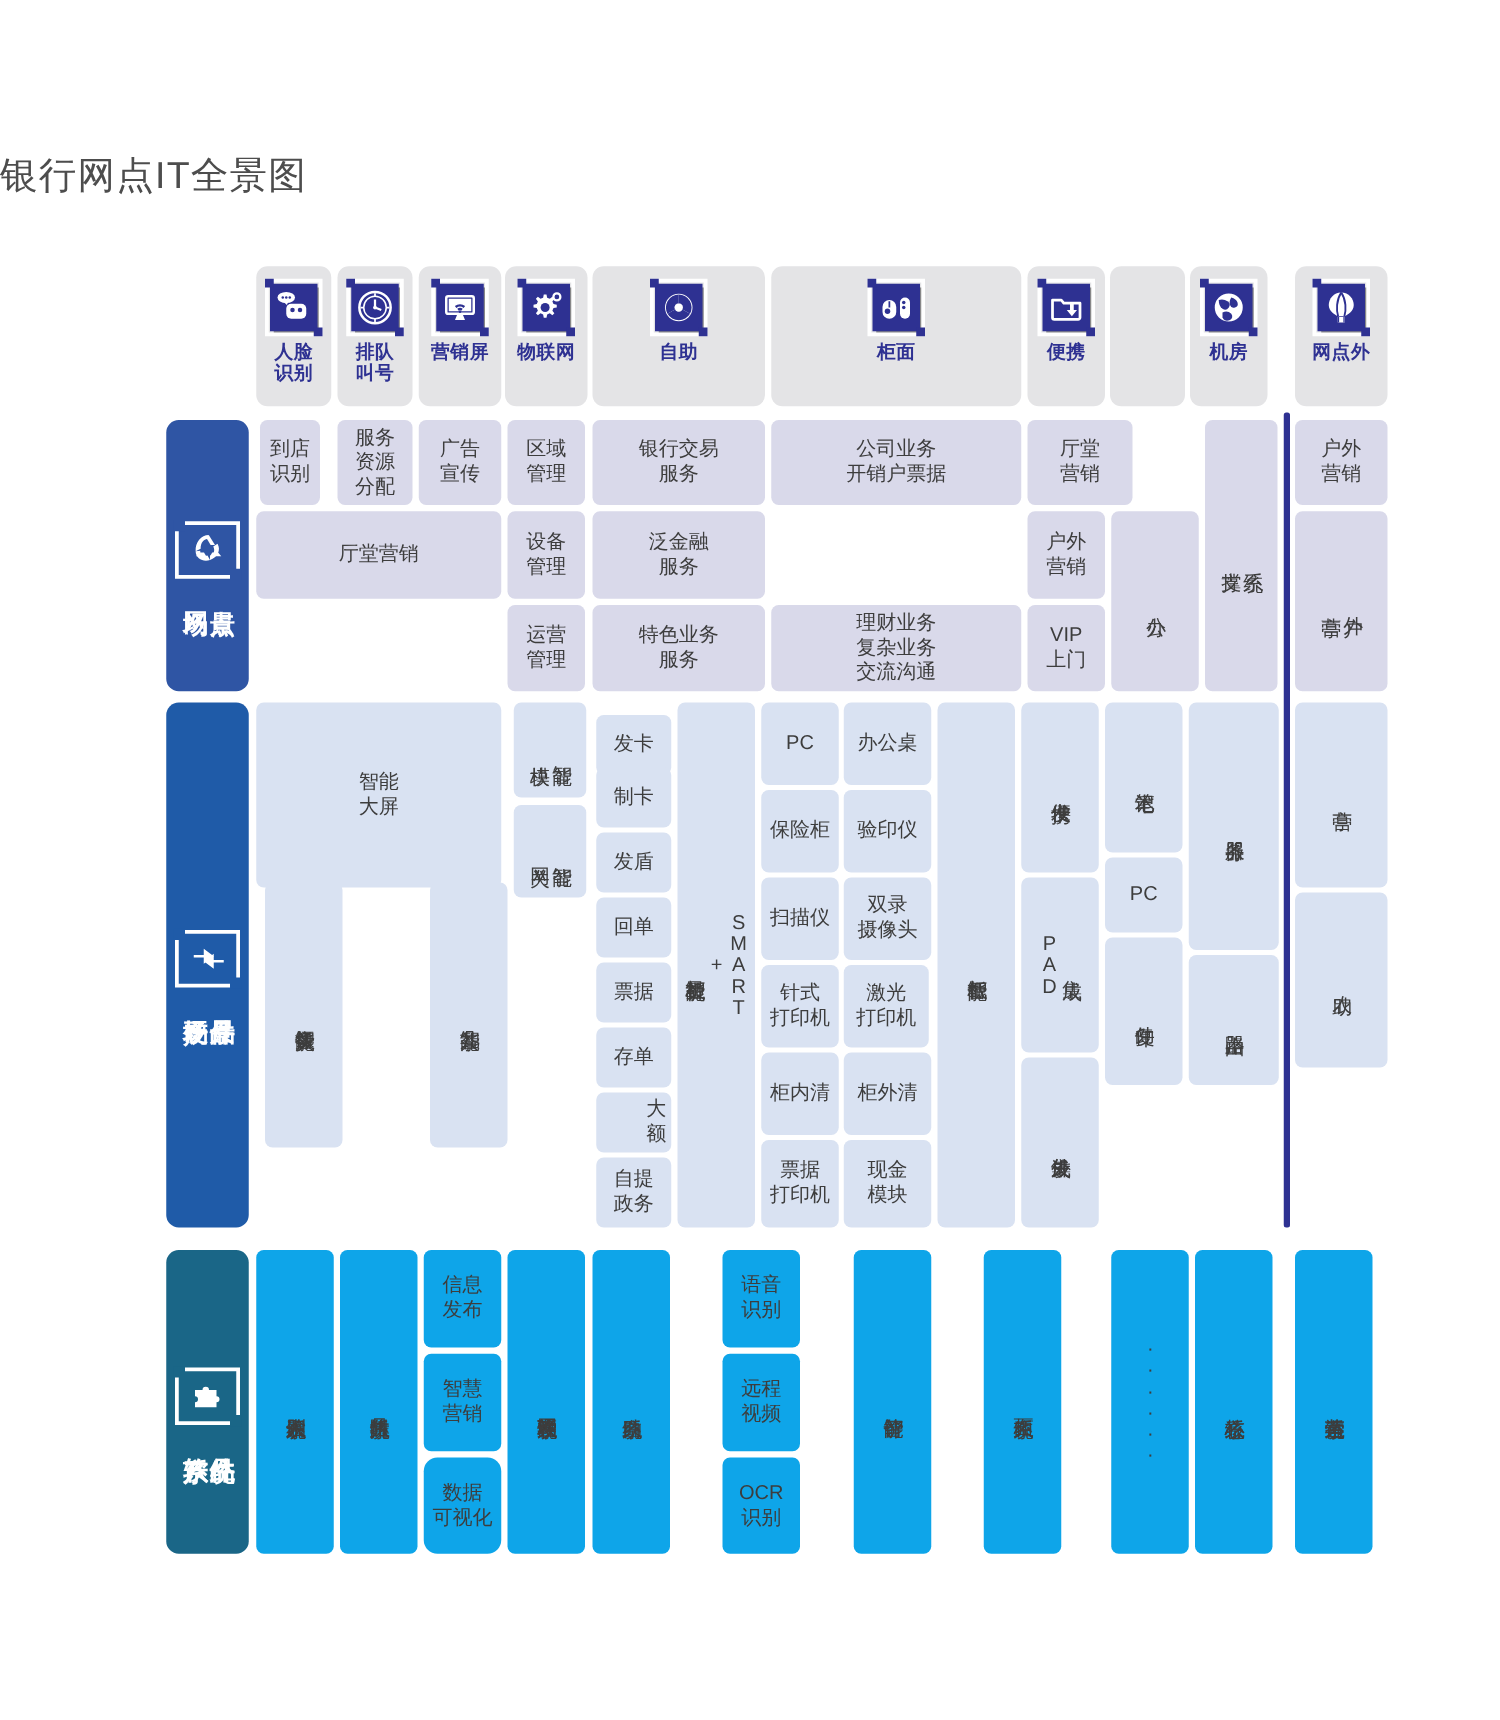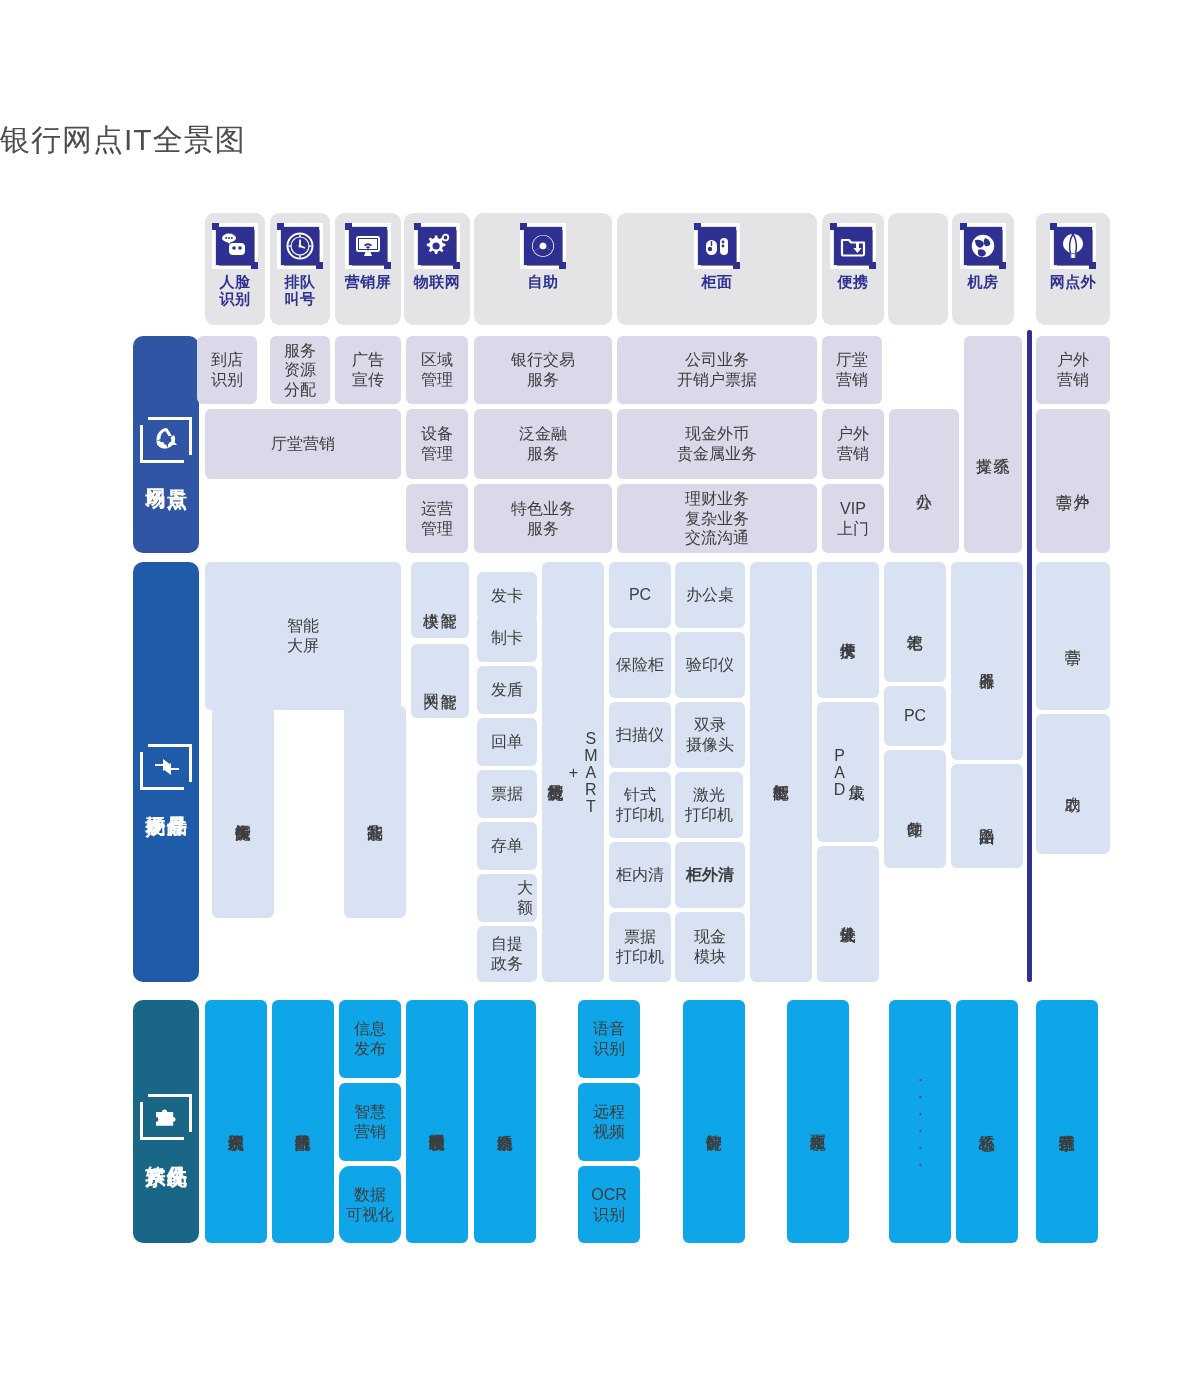--- a/index.html
+++ b/index.html
@@ -369,32 +369,31 @@
           <g fill="#fff">
             <path d="M4 9 h6 a2.6 2.6 0 0 1 2.6 -2.6 a2.6 2.6 0 0 1 2.6 2.6 h6 v5 a2.4 2.4 0 0 1 2.4 2.4 a2.4 2.4 0 0 1 -2.4 2.4 v4 H4 v-4 a2.4 2.4 0 0 0 2.4 -2.4 A2.4 2.4 0 0 0 4 14 z"></path>
           </g>
         </svg>
       </div>
       <div class="sb-text">
         <span>件统品</span>
         <span>软系产</span>
       </div>
     </div>
-    <div class="cell c-scene" style="left: 197px; top: 336px; width: 60px; height: 68px;">到店<br>识别</div>
+    <div class="cell c-scene" style="left: 208px; top: 336px; width: 48px; height: 68px;">到店<br>识别</div>
     <div class="cell c-scene" style="left: 270px; top: 336px; width: 60px; height: 68px;">服务<br>资源<br>分配</div>
     <div class="cell c-scene" style="left: 335px; top: 336px; width: 66px; height: 68px;">广告<br>宣传</div>
     <div class="cell c-scene" style="left: 406px; top: 336px; width: 62px; height: 68px;">区域<br>管理</div>
     <div class="cell c-scene" style="left: 474px; top: 336px; width: 138px; height: 68px;">银行交易<br>服务</div>
     <div class="cell c-scene" style="left: 617px; top: 336px; width: 200px; height: 68px;">公司业务<br>开销户票据</div>
-    <div class="cell c-scene" style="left: 822px; top: 336px; width: 60px; height: 68px;">厅堂<br>营销</div>
+    <div class="cell c-scene" style="left: 822px; top: 336px; width: 84px; height: 68px;">厅堂<br>营销</div>
     <div class="cell c-scene" style="left: 1036px; top: 336px; width: 74px; height: 68px;">户外<br>营销</div>
     <div class="cell c-scene" style="left: 205px; top: 409px; width: 196px; height: 70px;">厅堂营销</div>
     <div class="cell c-scene" style="left: 406px; top: 409px; width: 62px; height: 70px;">设备<br>管理</div>
     <div class="cell c-scene" style="left: 474px; top: 409px; width: 138px; height: 70px;">泛金融<br>服务</div>
-    <div class="cell c-scene" style="left: 617px; top: 409px; width: 200px; height: 70px;">现金外币<br>贵金属业务</div>
     <div class="cell c-scene" style="left: 822px; top: 409px; width: 62px; height: 70px;">户外<br>营销</div>
     <div class="cell c-scene v" style="left: 889px; top: 409px; width: 70px; height: 144px;">办公</div>
     <div class="cell c-scene v" style="left: 964px; top: 336px; width: 58px; height: 217px;">系统<br>支撑</div>
     <div class="cell c-scene v" style="left: 1036px; top: 409px; width: 74px; height: 144px;">户外<br>营亭</div>
     <div class="cell c-scene" style="left: 406px; top: 484px; width: 62px; height: 69px;">运营<br>管理</div>
     <div class="cell c-scene" style="left: 474px; top: 484px; width: 138px; height: 69px;">特色业务<br>服务</div>
     <div class="cell c-scene" style="left: 617px; top: 484px; width: 200px; height: 69px;">理财业务<br>复杂业务<br>交流沟通</div>
     <div class="cell c-scene" style="left: 822px; top: 484px; width: 62px; height: 69px;">VIP<br>上门</div>
     <div class="cell c-hw" style="left: 205px; top: 562px; width: 196px; height: 148px;">智能<br>大屏</div>
     <div class="cell c-hw v" style="left: 212px; top: 706px; width: 62px; height: 212px;">智能摄像头</div>
@@ -412,21 +411,21 @@
     <div class="cell c-hw v" style="left: 542px; top: 562px; width: 62px; height: 420px;">SMART<br>+<br>智能柜员机</div>
     <div class="cell c-hw" style="left: 609px; top: 562px; width: 62px; height: 66px;">PC</div>
     <div class="cell c-hw" style="left: 675px; top: 562px; width: 70px; height: 66px;">办公桌</div>
     <div class="cell c-hw" style="left: 609px; top: 632px; width: 62px; height: 66px;">保险柜</div>
     <div class="cell c-hw" style="left: 675px; top: 632px; width: 70px; height: 66px;">验印仪</div>
     <div class="cell c-hw" style="left: 609px; top: 702px; width: 62px; height: 66px;">扫描仪</div>
     <div class="cell c-hw" style="left: 675px; top: 702px; width: 70px; height: 66px;">双录<br>摄像头</div>
     <div class="cell c-hw" style="left: 609px; top: 772px; width: 62px; height: 66px;">针式<br>打印机</div>
     <div class="cell c-hw" style="left: 675px; top: 772px; width: 68px; height: 66px;">激光<br>打印机</div>
     <div class="cell c-hw" style="left: 609px; top: 842px; width: 62px; height: 66px;">柜内清</div>
-    <div class="cell c-hw" style="left: 675px; top: 842px; width: 70px; height: 66px; font-weight: bold;">柜外清</div>
+    <div class="cell c-hw" style="left: 675px; top: 842px; width: 70px; height: 66px;">柜外清</div>
     <div class="cell c-hw" style="left: 609px; top: 912px; width: 62px; height: 70px;">票据<br>打印机</div>
     <div class="cell c-hw" style="left: 675px; top: 912px; width: 70px; height: 70px;">现金<br>模块</div>
     <div class="cell c-hw v" style="left: 750px; top: 562px; width: 62px; height: 420px;">智能低柜</div>
     <div class="cell c-hw v" style="left: 817px; top: 562px; width: 62px; height: 136px;">便携发卡</div>
     <div class="cell c-hw v" style="left: 817px; top: 702px; width: 62px; height: 140px;">集成<br>PAD</div>
     <div class="cell c-hw v" style="left: 817px; top: 846px; width: 62px; height: 136px;">集成外设</div>
     <div class="cell c-hw v" style="left: 884px; top: 562px; width: 62px; height: 120px;">笔记本</div>
     <div class="cell c-hw" style="left: 884px; top: 686px; width: 62px; height: 60px;">PC</div>
     <div class="cell c-hw v" style="left: 884px; top: 750px; width: 62px; height: 118px;">复印件</div>
     <div class="cell c-hw v" style="left: 951px; top: 562px; width: 72px; height: 198px;">服务器</div>

